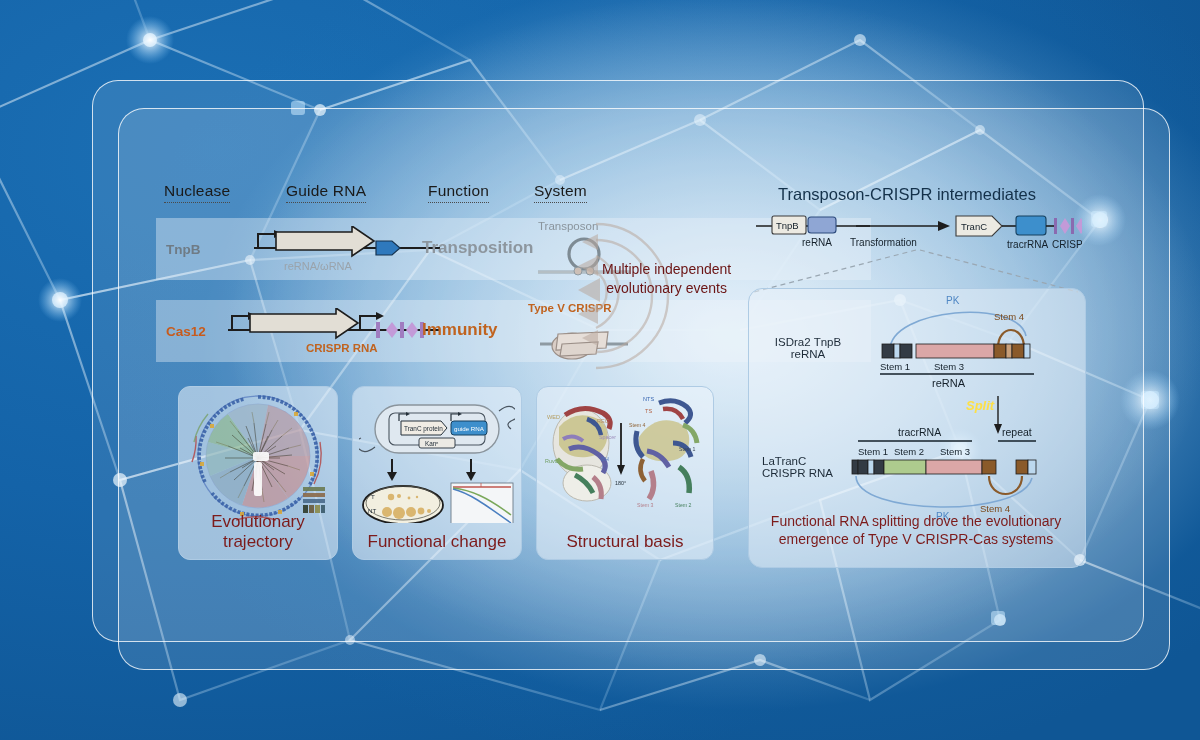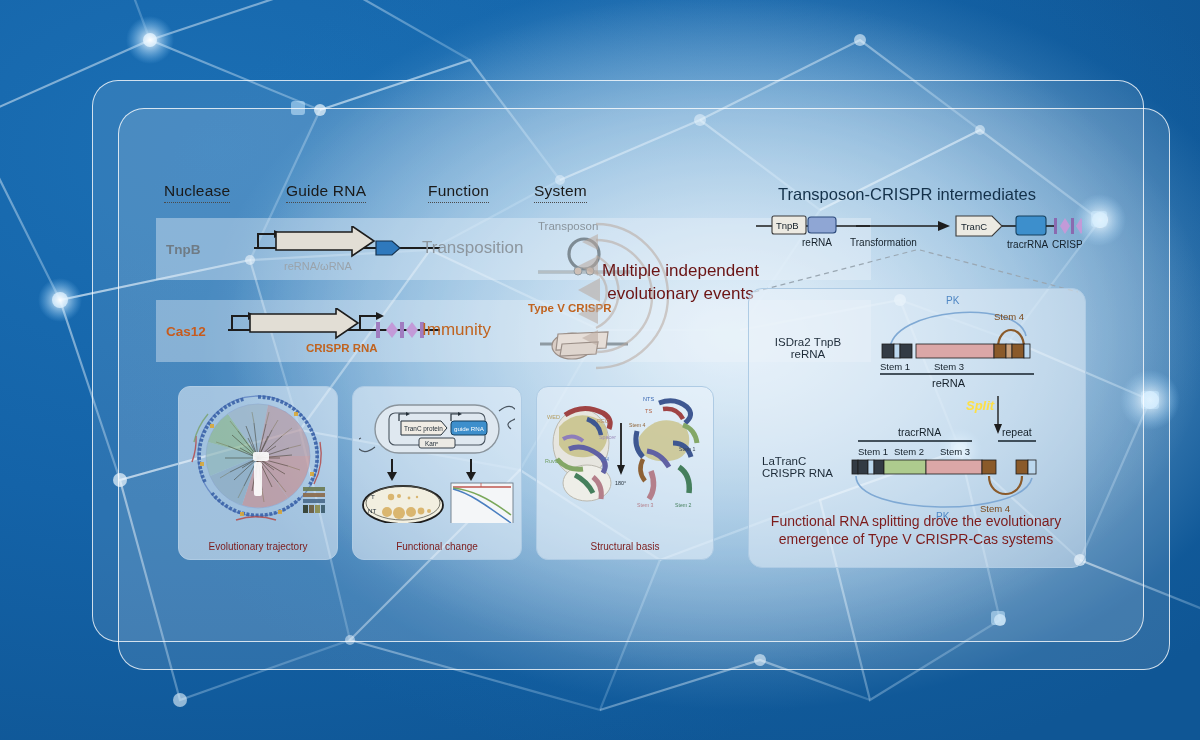--- a/index.html
+++ b/index.html
@@ -41,37 +41,37 @@
 
   
   .row{position:absolute;left:0;width:715px;background:rgba(255,255,255,.30);}
   #row-tnpb{top:68px;height:62px;background:rgba(236,243,249,.40);}
   #row-cas12{top:150px;height:62px;background:rgba(238,245,250,.38);}
 
   .rowlabel{position:absolute;font-size:13.5px;white-space:nowrap;}
   .lab-gray{color:#6f7b85;font-weight:bold;}
   .lab-orange{color:#c75b1d;font-weight:bold;}
 
-  .funclabel{position:absolute;font-size:17px;font-weight:normal;white-space:nowrap;}
+  .funclabel{position:absolute;font-size:17px;font-weight:bold;white-space:nowrap;}
   .func-gray{color:#8d969e;}
   .func-orange{color:#c0631f;}
 
   .smalltag{position:absolute;font-size:11.5px;white-space:nowrap;}
   .tag-gray{color:#8a949c;text-align:center;}
   .tag-orange{color:#c0631f;font-weight:bold;}
   .tag-rna{position:absolute;font-size:11px;color:#9aa3ab;white-space:nowrap;}
 
   
-  #evt{position:absolute;font-size:17px;color:#6b1414;line-height:1.35;text-align:center;white-space:nowrap;}
+  #evt{position:absolute;font-size:14px;color:#6b1414;line-height:1.35;text-align:center;white-space:nowrap;}
 
   
   .card{position:absolute;border:1.4px solid #aecbe4;border-radius:12px;
         background:rgba(236,244,251,.55);overflow:hidden;}
   .cardcap{position:absolute;left:0;right:0;bottom:7px;text-align:center;
-           font-size:10px;color:#7c1b1b;}
+           font-size:17px;color:#7c1b1b;}
 
   
   #rpanel{position:absolute;border:1.4px solid #aecbe4;border-radius:14px;
           background:rgba(233,242,250,.50);}
   #rtitle{position:absolute;font-size:16.5px;color:#14314a;white-space:nowrap;}
   #rcaption{position:absolute;text-align:center;font-size:14px;color:#7c1b1b;line-height:1.3;}
 
   .nm{position:absolute;font-size:11.5px;color:#1d2b38;white-space:nowrap;}
   .nm-bold{font-weight:bold;color:#fde047;font-style:italic;}
 </style>

